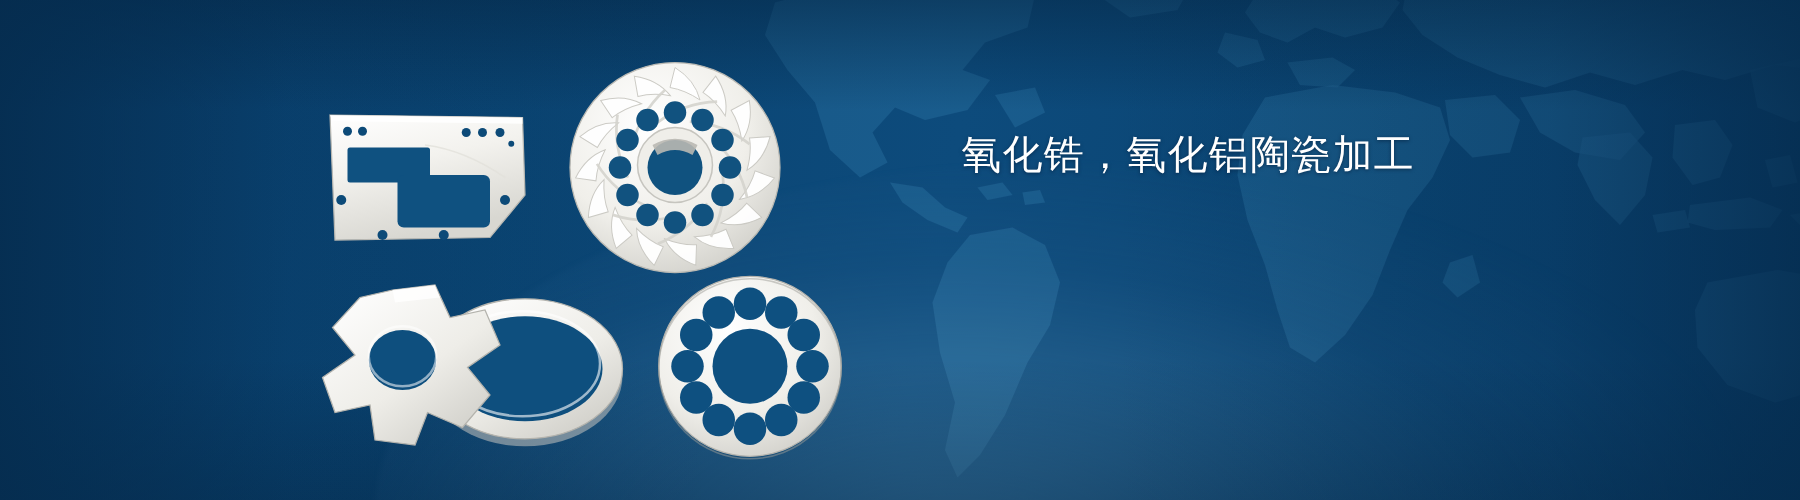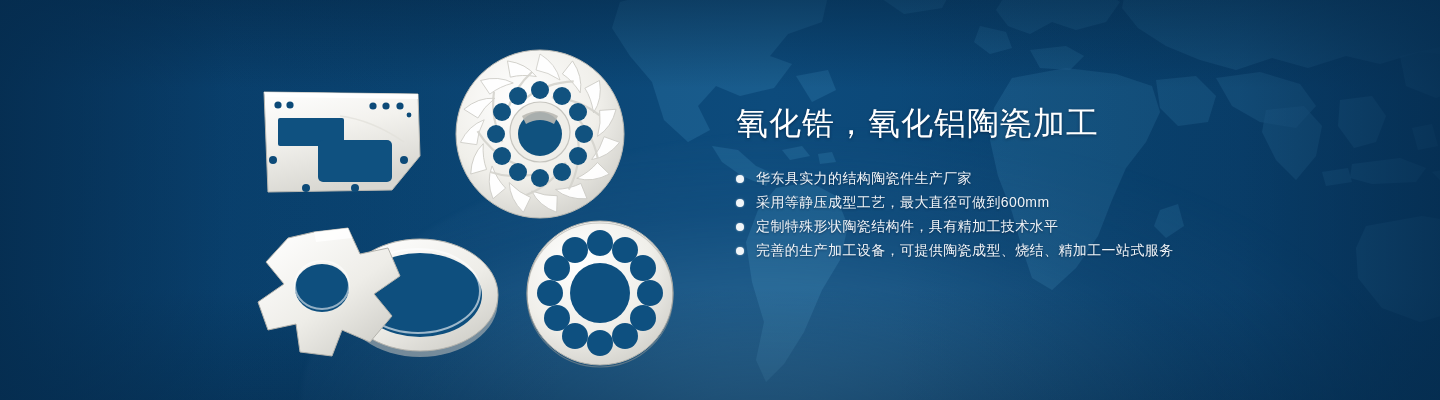--- a/index.html
+++ b/index.html
@@ -59,21 +59,21 @@
   }
   .bg-map svg { display:block; width:100%; height:100%; }
 
   
   .products { position: absolute; left: 0; top: 0; width: 740px; height: 400px; }
   .products svg { display: block; }
 
   
   .copy {
     position: absolute;
-    left: 736px;
+    left: 769px;
     top: 104px;
     width: 620px;
   }
   .headline {
     font-size: 32px;
     line-height: 1.2;
     color: #ffffff;
     letter-spacing: 1px;
     font-weight: 400;
     margin: 0 0 26px 0;
@@ -303,33 +303,15 @@
           <circle cx="-25" cy="-43" r="13"></circle>
         </g>
         <ellipse cx="0" cy="2" rx="73" ry="72" fill="none" stroke="#9e9d97" stroke-width="1.2" opacity="0.5"></ellipse>
       </g>
     </svg>
   </div>
 
   <div class="copy">
     <h1 class="headline">氧化锆，氧化铝陶瓷加工</h1>
 
-    <ul class="bullets">
-      <li class="bullet">
-        <span class="bullet-dot"></span>
-        <span class="bullet-text">华东具实力的结构陶瓷件生产厂家</span>
-      </li>
-      <li class="bullet">
-        <span class="bullet-dot"></span>
-        <span class="bullet-text">采用等静压成型工艺，最大直径可做到600mm</span>
-      </li>
-      <li class="bullet">
-        <span class="bullet-dot"></span>
-        <span class="bullet-text">定制特殊形状陶瓷结构件，具有精加工技术水平</span>
-      </li>
-      <li class="bullet">
-        <span class="bullet-dot"></span>
-        <span class="bullet-text">完善的生产加工设备，可提供陶瓷成型、烧结、精加工一站式服务</span>
-      </li>
-    </ul>
   </div>
 
 </div>
 
 </body></html>

